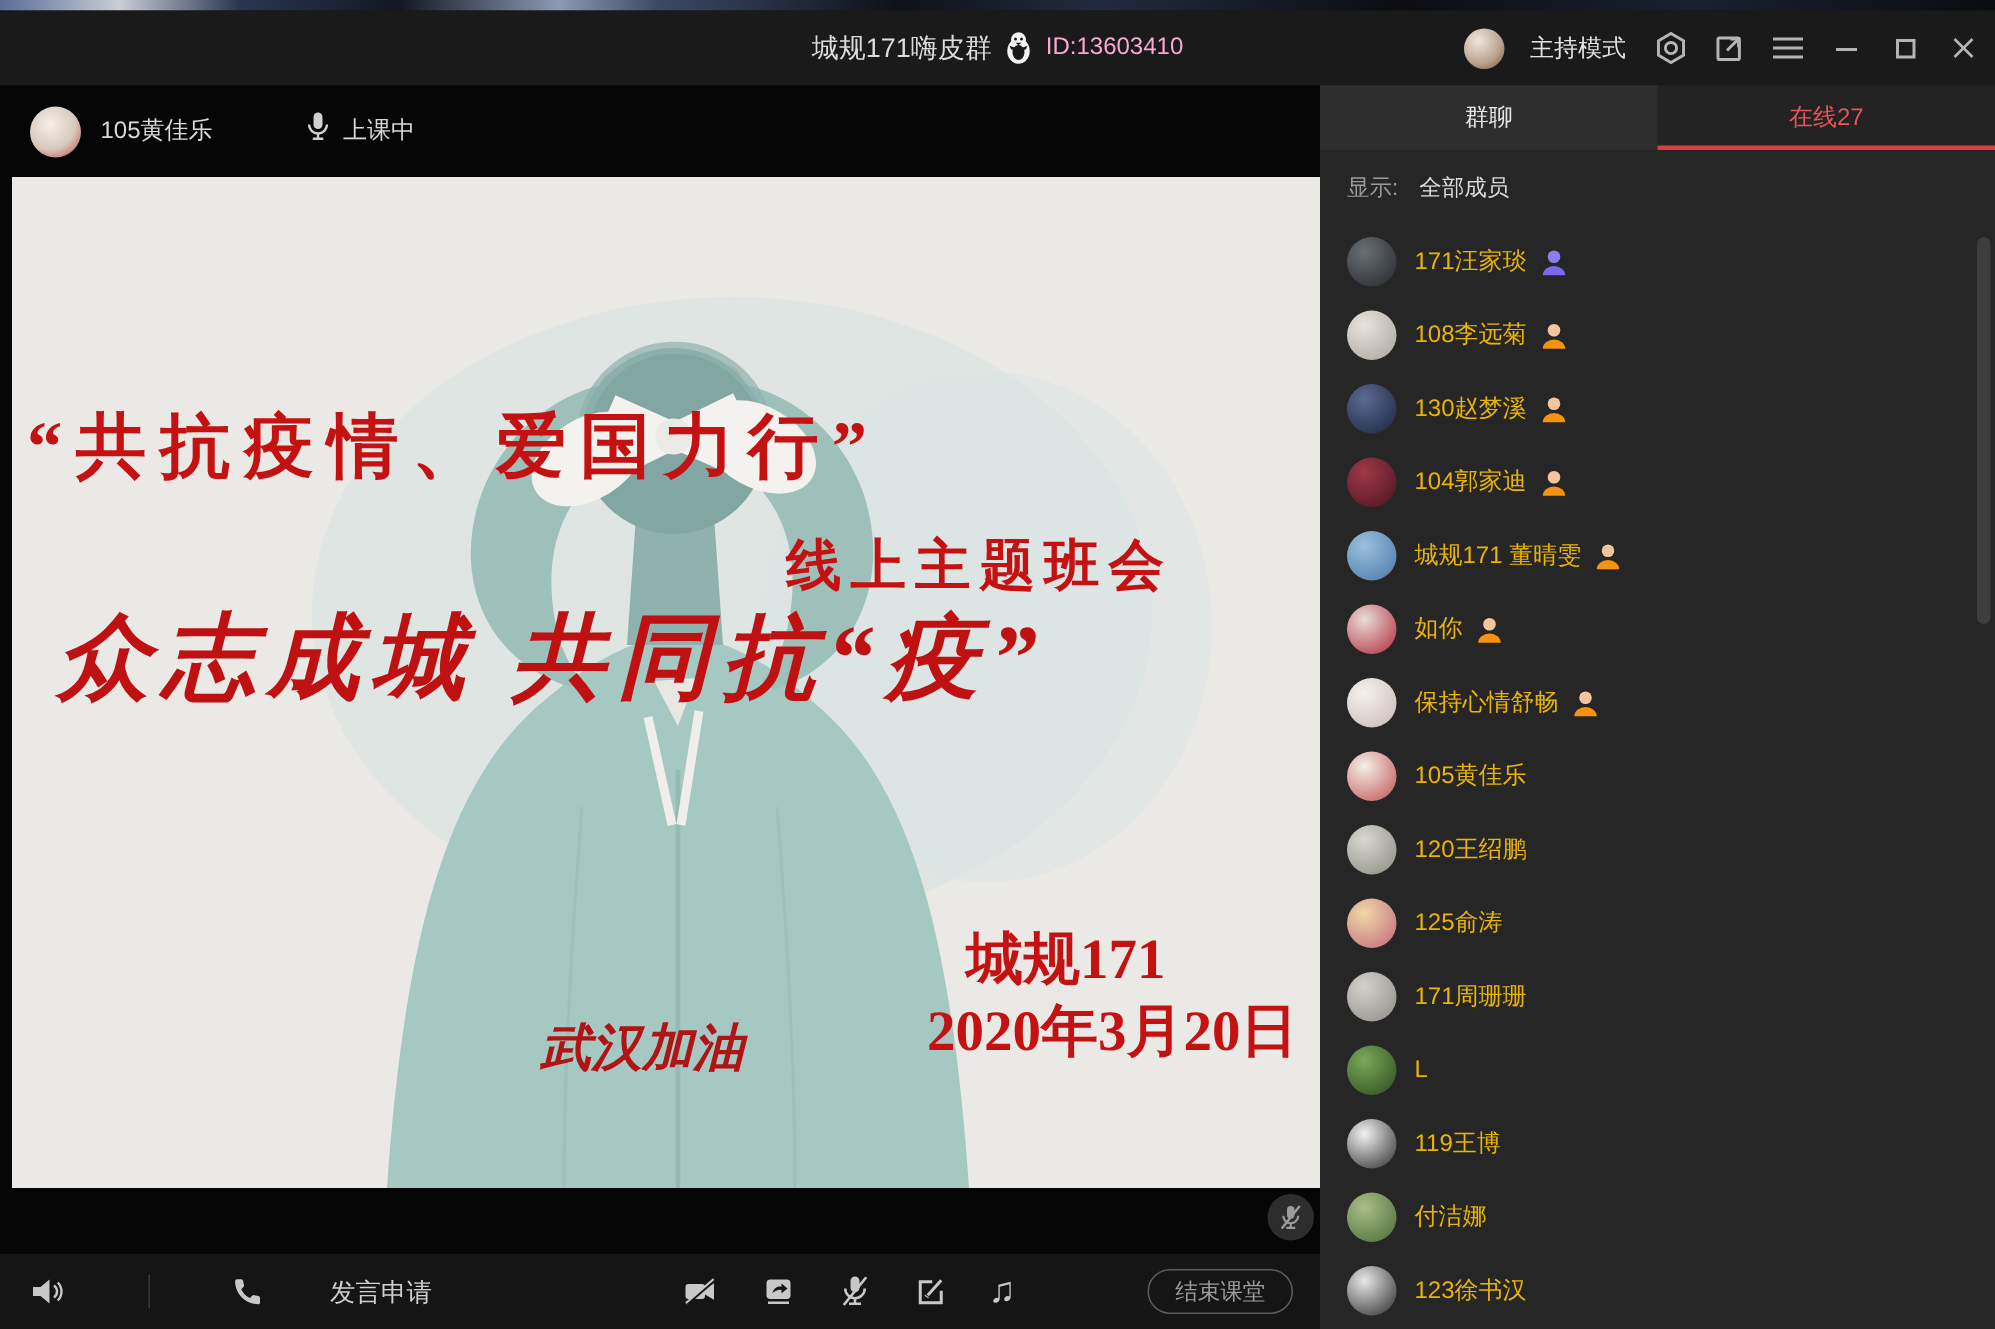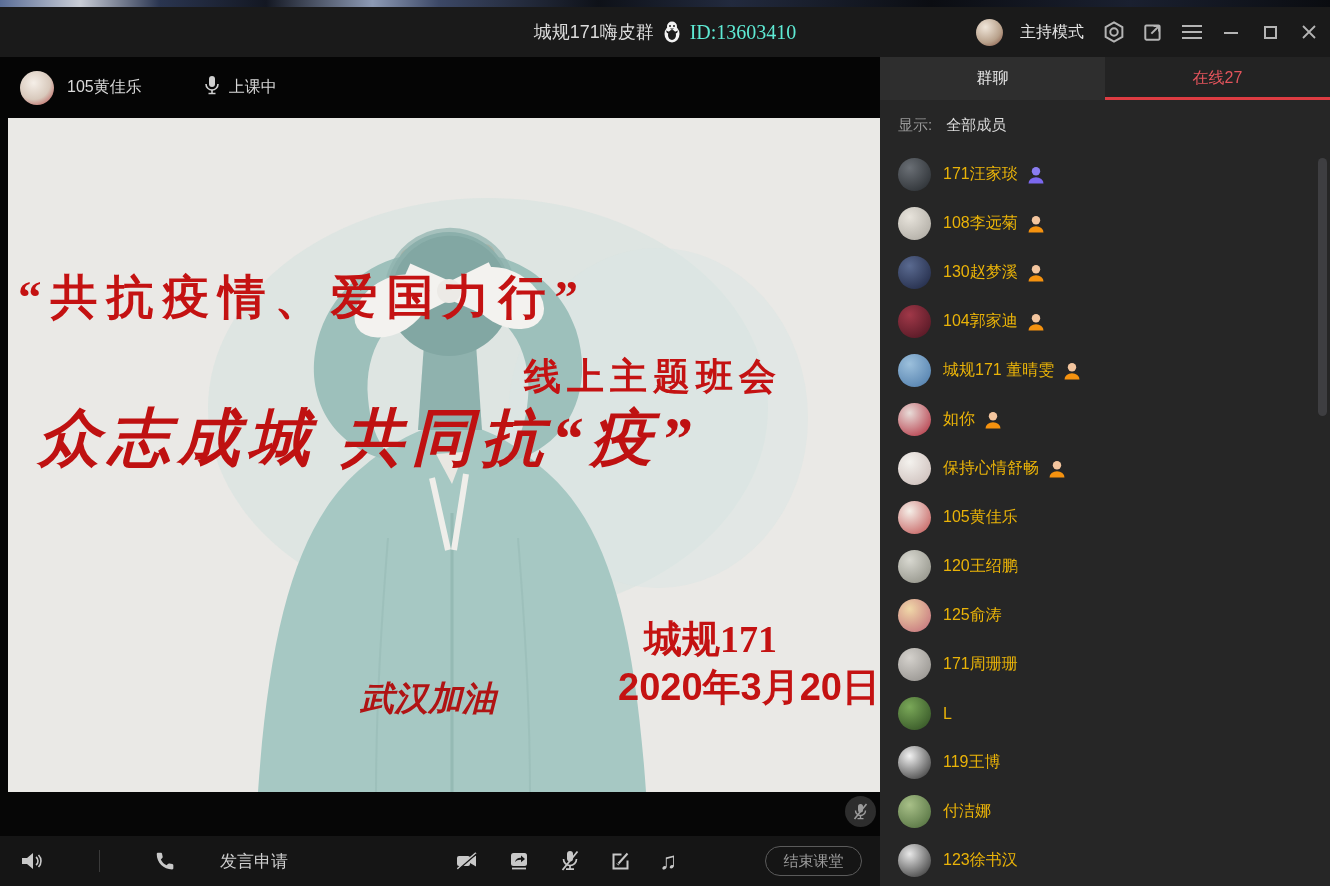--- a/index.html
+++ b/index.html
@@ -7,21 +7,21 @@
   .stage{position:relative;width:1330px;height:886px;background:#141414;overflow:hidden;}
 
   
   .bg-sliver{position:absolute;left:0;top:0;width:1330px;height:7px;
     background:linear-gradient(90deg,#5a6d96 0%,#c9cdd6 6%,#2a3550 12%,#131722 20%,#8d9ab4 28%,#3c4866 33%,#0e1118 45%,#222a3e 55%,#0b0d12 70%,#1a2030 85%,#0a0c10 100%);}
 
   
   .titlebar{position:absolute;left:0;top:7px;width:1330px;height:50px;background:#1a1a1a;}
   .title-center{position:absolute;left:0;top:0;width:100%;height:100%;display:flex;align-items:center;justify-content:center;gap:8px;}
   .win-title{color:#dcdcdc;font-size:18px;}
-  .win-id{color:#5eead4;font-size:20px;font-family:Liberation Serif, serif;}
+  .win-id{color:#f9a8d4;font-size:16px;}
   .title-right{position:absolute;right:10px;top:0;height:100%;display:flex;align-items:center;gap:17px;}
   .tb-avatar{width:27px;height:27px;border-radius:50%;background:radial-gradient(circle at 35% 30%,#f0e6da,#b9a28c 60%,#7d4a3a);display:inline-block;}
   .mode-label{color:#e2e2e2;font-size:16px;margin-right:2px;}
   .tb-icon{width:22px;height:22px;display:flex;align-items:center;justify-content:center;cursor:default;}
   .tb-icon svg{display:block;}
   .menu-bars{display:flex;flex-direction:column;gap:4px;width:20px;}
   .menu-bars i{display:block;height:2px;background:#b4b4b4;}
   .max-box{width:13px;height:13px;border:2px solid #b4b4b4;}
 
   
@@ -33,21 +33,21 @@
   .status-mic{margin-left:62px;}
   .status-text{color:#d6d6d6;font-size:16px;margin-left:9px;}
 
   .slide{position:absolute;left:8px;top:61px;width:872px;height:674px;background:#eae9e6;overflow:hidden;}
   .slide svg.figure{position:absolute;left:0;top:0;}
   .slide-text{position:absolute;color:#c41212;white-space:nowrap;}
   .st-line1{left:10px;top:148px;font-size:47px;font-weight:bold;letter-spacing:9px;font-family:"Liberation Serif","DejaVu Serif",serif;}
   .st-line2{left:516px;top:234px;font-size:37px;font-weight:bold;letter-spacing:6px;font-family:"Liberation Serif","DejaVu Serif",serif;}
   .st-line3{left:30px;top:278px;font-size:62px;font-weight:bold;font-style:italic;letter-spacing:8px;font-family:"Liberation Serif","DejaVu Serif",serif;color:#bf1111;}
   .st-sign1{left:636px;top:496px;font-size:38px;font-weight:bold;font-family:"Liberation Serif","DejaVu Serif",serif;}
-  .st-sign2{left:610px;top:544px;font-size:38px;font-weight:bold;font-family:Liberation Sans, sans-serif;}
+  .st-sign2{left:610px;top:544px;font-size:38px;font-weight:bold;font-family:Liberation Serif, serif;}
   .st-gown{left:352px;top:558px;font-size:34px;font-weight:bold;font-style:italic;color:#b01414;font-family:Liberation Sans, sans-serif;}
 
   .mic-muted-badge{position:absolute;left:845px;top:739px;width:31px;height:31px;border-radius:50%;
     background:#2d2d2d;display:flex;align-items:center;justify-content:center;}
 
   .toolbar{position:absolute;left:0;bottom:0;width:880px;height:50px;background:#151515;display:flex;align-items:center;gap:35px;}
   .tool-icon{display:flex;align-items:center;justify-content:center;}
   .tb-divider{width:1px;height:22px;background:#3a3a3a;margin:0 18px 0 20px;}
   .speech-label{color:#cfcfcf;font-size:17px;margin-left:10px;}
   .center-icons{display:flex;align-items:center;gap:28px;margin-left:132px;}

